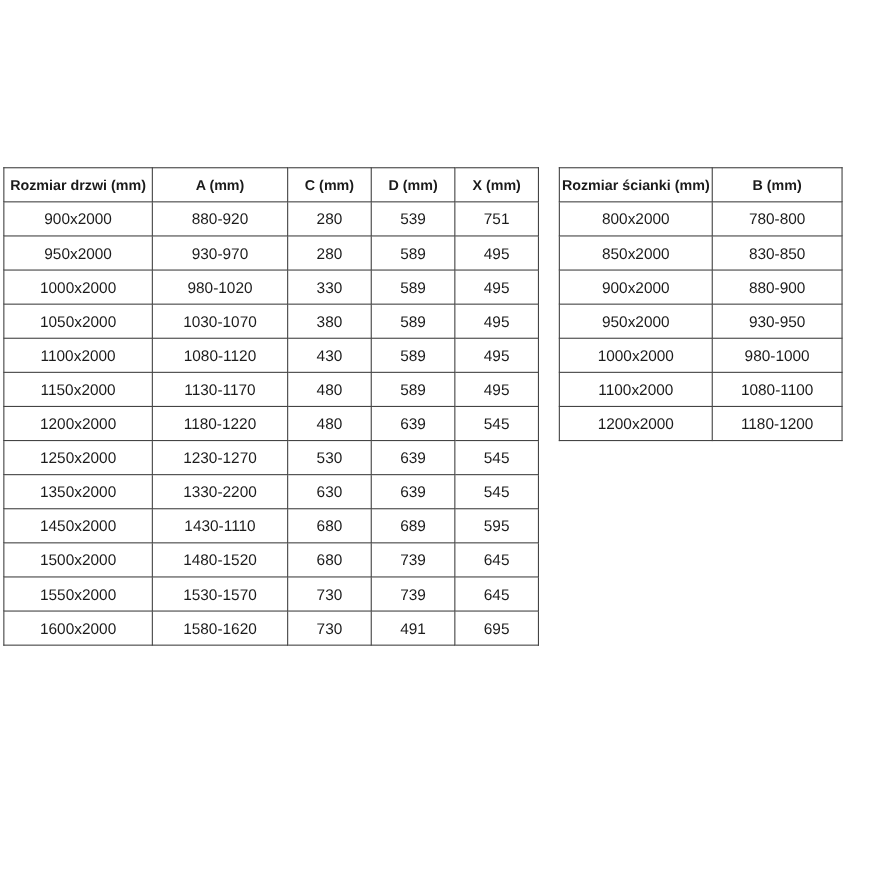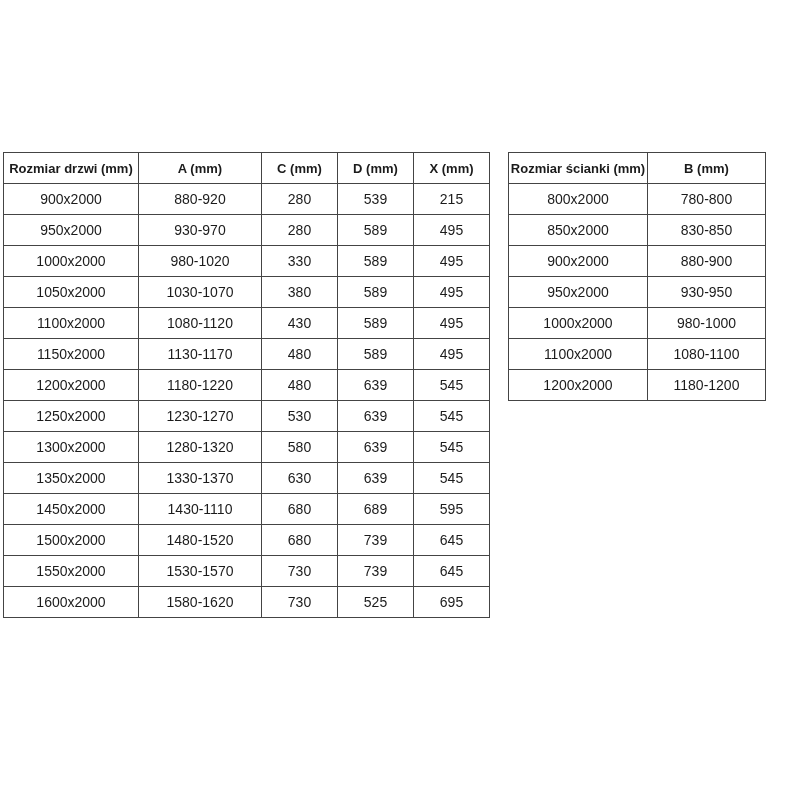--- a/index.html
+++ b/index.html
@@ -59,21 +59,21 @@
       <th>D (mm)</th>
       <th>X (mm)</th>
     </tr>
   </thead>
   <tbody>
     <tr>
       <td>900x2000</td>
       <td>880-920</td>
       <td>280</td>
       <td>539</td>
-      <td>215</td>
+      <td>751</td>
     </tr>
     <tr>
       <td>950x2000</td>
       <td>930-970</td>
       <td>280</td>
       <td>589</td>
       <td>495</td>
     </tr>
     <tr>
       <td>1000x2000</td>
@@ -111,29 +111,22 @@
       <td>545</td>
     </tr>
     <tr>
       <td>1250x2000</td>
       <td>1230-1270</td>
       <td>530</td>
       <td>639</td>
       <td>545</td>
     </tr>
     <tr>
-      <td>1300x2000</td>
-      <td>1280-1320</td>
-      <td>580</td>
-      <td>639</td>
-      <td>545</td>
-    </tr>
-    <tr>
       <td>1350x2000</td>
-      <td>1330-1370</td>
+      <td>1330-2200</td>
       <td>630</td>
       <td>639</td>
       <td>545</td>
     </tr>
     <tr>
       <td>1450x2000</td>
       <td>1430-1110</td>
       <td>680</td>
       <td>689</td>
       <td>595</td>
@@ -149,21 +142,21 @@
       <td>1550x2000</td>
       <td>1530-1570</td>
       <td>730</td>
       <td>739</td>
       <td>645</td>
     </tr>
     <tr>
       <td>1600x2000</td>
       <td>1580-1620</td>
       <td>730</td>
-      <td>525</td>
+      <td>491</td>
       <td>695</td>
     </tr>
   </tbody>
 </table>
 
 <table id="walls-table">
   <colgroup>
     <col style="width:139px">
       <col style="width:118px">
   </colgroup>

